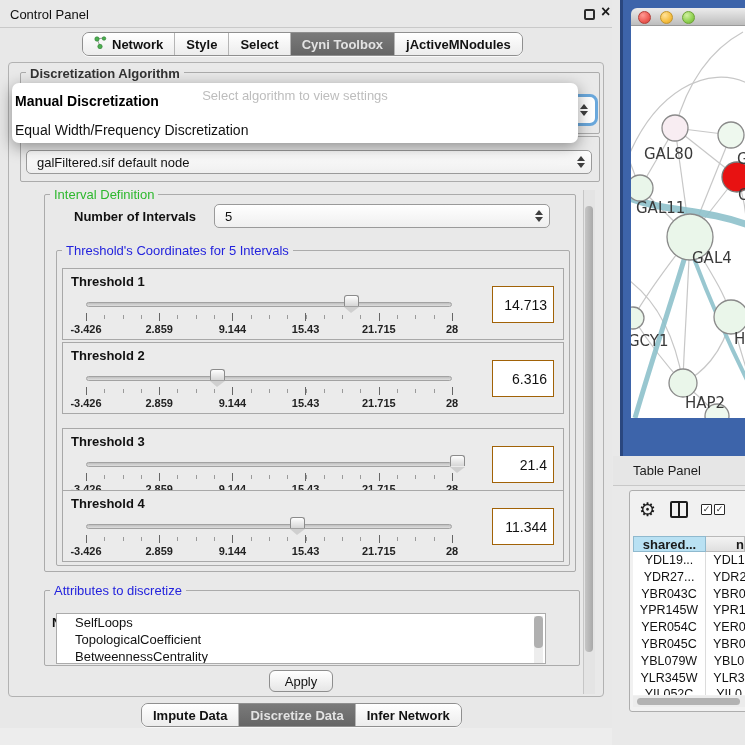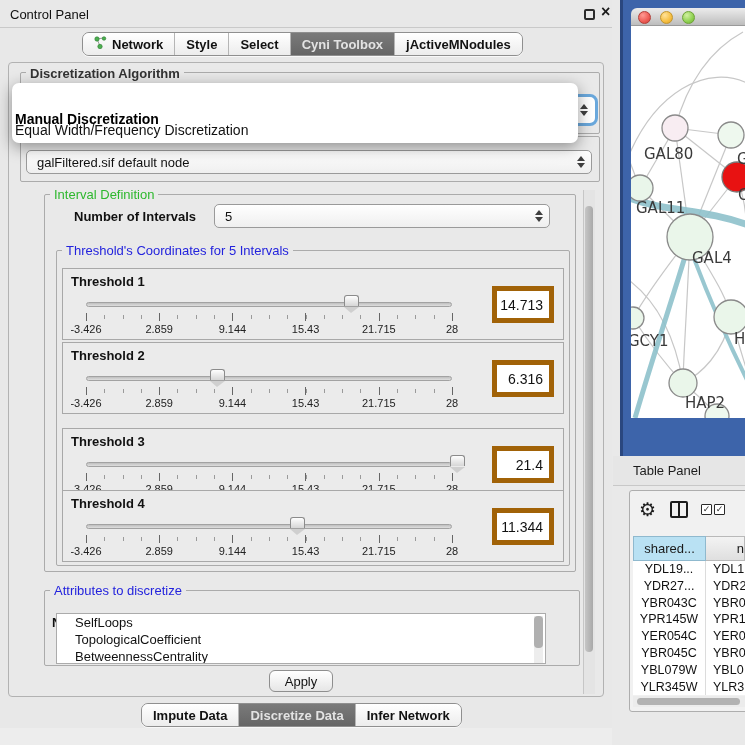--- a/index.html
+++ b/index.html
@@ -36,21 +36,21 @@
 
   .algo-group { left:20px; top:72px; width:580px; height:62px; z-index:1; }
   .algo-label { left:26px; top:66px; z-index:2; }
   .algo-combo-fragment { left:560px; top:94px; width:38px; height:32px; border:3px solid #6aa8dc;
                          border-radius:8px; background:#fff; z-index:5; }
 
   
   .popup { left:12px; top:83px; width:566px; height:60px; background:#fff; border-radius:7px;
            box-shadow:0 4px 16px rgba(0,0,0,.40); z-index:30; }
   .popup-ph { left:0; top:5px; width:566px; text-align:center; font-size:13px; color:#bdbdbd; }
-  .popup-o1 { left:3px; top:28px; font-size:14px; font-weight:bold; color:#000; }
+  .popup-o1 { left:3px; top:10px; font-size:14px; font-weight:bold; color:#000; }
   .popup-o2 { left:3px; top:39px; font-size:14px; color:#111; }
 
   .tdata-group { left:20px; top:136px; width:580px; height:46px; }
   .tdata-label { left:28px; top:129px; }
 
   .combo { border:1px solid #9a9a9a; border-radius:5px; background:linear-gradient(#ffffff,#efefef);
            display:flex; align-items:center; }
   .combo-text { flex:1; padding-left:10px; font-size:13px; color:#111; white-space:nowrap; overflow:hidden; }
   .stepper { width:16px; display:flex; flex-direction:column; align-items:center; gap:2px; padding-right:4px; }
   .arr-up { width:0; height:0; border-left:4px solid transparent; border-right:4px solid transparent;
@@ -79,23 +79,23 @@
   .thumb { position:absolute; top:26px; width:15px; height:11px; margin-left:-8px;
            background:linear-gradient(#fefefe,#d6d6d6); border:1px solid #8b8b8b;
            border-bottom:none; border-radius:3px 3px 0 0; }
   .thumb::after { content:""; position:absolute; top:11px; left:-1px; width:0; height:0;
                   border-left:7px solid transparent; border-right:8px solid transparent;
                   border-top:6px solid #cfcfcf; }
   .ticks-minor { position:absolute; left:23px; top:46px; width:367px; height:4px;
                  background:repeating-linear-gradient(to right,#9a9a9a 0 1px,transparent 1px 18.3px); }
   .tickmaj { position:absolute; top:44px; width:1px; height:8px; background:#666; }
   .scale { position:absolute; left:23px; top:54px; width:366px; height:13px; }
-  .sl { position:absolute; transform:translateX(-50%); font-size:11px; font-weight:normal; color:#222;
+  .sl { position:absolute; transform:translateX(-50%); font-size:11px; font-weight:bold; color:#222;
         white-space:nowrap; }
-  .thr-value { position:absolute; right:9px; top:17px; width:62px; height:37px; border:5px solid #a16207;
+  .thr-value { position:absolute; right:9px; top:17px; width:62px; height:37px; border:1px solid #a16207;
                background:#fff; font-size:14px; text-align:right; padding-right:6px; color:#111;
                font-family:"Liberation Sans", sans-serif; }
 
   .attr-group { left:44px; top:590px; width:536px; height:76px; }
   .attr-label { left:50px; top:583px; }
   .numattr-label { left:52px; top:597px; font-size:13px; font-weight:bold; color:#111;margin-top:18px; }
   .listbox { left:56px; top:613px; width:490px; height:51px; background:#fff; border:1px solid #ababab;
              overflow:hidden; }
   .listbox .li { height:17px; line-height:17px; padding-left:18px; font-size:13px; color:#111; }
   .list-scroll { position:absolute; right:2px; top:2px; width:9px; height:47px; background:#ededed; }
@@ -128,29 +128,29 @@
   .tp-panel { left:629px; top:490px; width:130px; height:222px; border:1px solid #aeaeae; border-radius:3px;
               background:#f1f1f1; }
   .gear-icon { left:639px; top:498px; font-size:19px; color:#1c1c1c; }
   .col-icon { left:670px; top:501px; width:18px; height:17px; border:2px solid #1c1c1c; border-radius:2px; }
   .col-icon::after { content:""; position:absolute; left:6px; top:0; width:2px; height:13px; background:#1c1c1c; }
   .cb { width:11px; height:11px; border:1.5px solid #2a2a2a; border-radius:1px; font-size:9px;
         line-height:9px; text-align:center; color:#2a2a2a; background:#fff; }
   .cb1 { left:701px; top:504px; } .cb2 { left:714px; top:504px; }
 
   .tbl { left:633px; top:536px; width:112px; height:159px; overflow:hidden; background:#fff; }
-  .tbl-head { display:flex; height:25px; }
+  .tbl-head { display:flex; height:16px;font-weight:bold; }
   .th1 { width:73px; background:#b9e1f3; border:1px solid #8fb9ce; font-size:13px; color:#1a1a1a;
          display:flex; align-items:center; justify-content:center; }
   .th2 { flex:1; background:linear-gradient(#f3f3f3,#dfdfdf); border:1px solid #b9b9b9; border-left:none;
          font-size:13px; color:#1a1a1a; display:flex; align-items:center; justify-content:flex-end;
          overflow:hidden; }
   .trow { display:flex; height:16.8px; line-height:16.8px; font-size:12.5px; color:#111; }
   .td1 { width:73px; text-align:center; border-right:1px solid #dcdcdc; white-space:nowrap; overflow:hidden; }
-  .td2 { flex:1; padding-left:7px; white-space:nowrap; overflow:hidden; }
+  .td2 { flex:1; padding-left:7px; white-space:nowrap; overflow:hidden;text-align:center; }
   .hscroll-track { left:633px; top:696px; width:112px; height:11px; background:#ececec; }
   .hscroll-thumb { left:637px; top:698px; width:103px; height:7px; border-radius:4px; background:#b2b2b2; }
 </style>
 </head>
 <body>
 
 <div id="app">
 
   <div class="abs titlebar">
     <div class="abs titlebar-text">Control Panel</div>
@@ -190,20 +190,21 @@
   <div class="abs groupbox algo-group"></div>
   <div class="abs grouplabel g-dark algo-label">Discretization Algorithm</div>
   <div class="abs algo-combo-fragment">
     <div class="stepper" style="position:absolute; right:1px; top:7px;">
       <div class="arr-up"></div>
         <div class="arr-dn"></div>
     </div>
   </div>
 
   <div class="abs popup">
+    <div class="abs popup-ph">Select algorithm to view settings</div>
     <div class="abs popup-o1">Manual Discretization</div>
     <div class="abs popup-o2">Equal Width/Frequency Discretization</div>
   </div>
 
   <div class="abs groupbox tdata-group"></div>
   <div class="abs grouplabel g-dark tdata-label">Table Data</div>
   <div class="abs combo tdata-combo">
     <div class="combo-text">galFiltered.sif default node</div>
     <div class="stepper">
       <div class="arr-up"></div>

